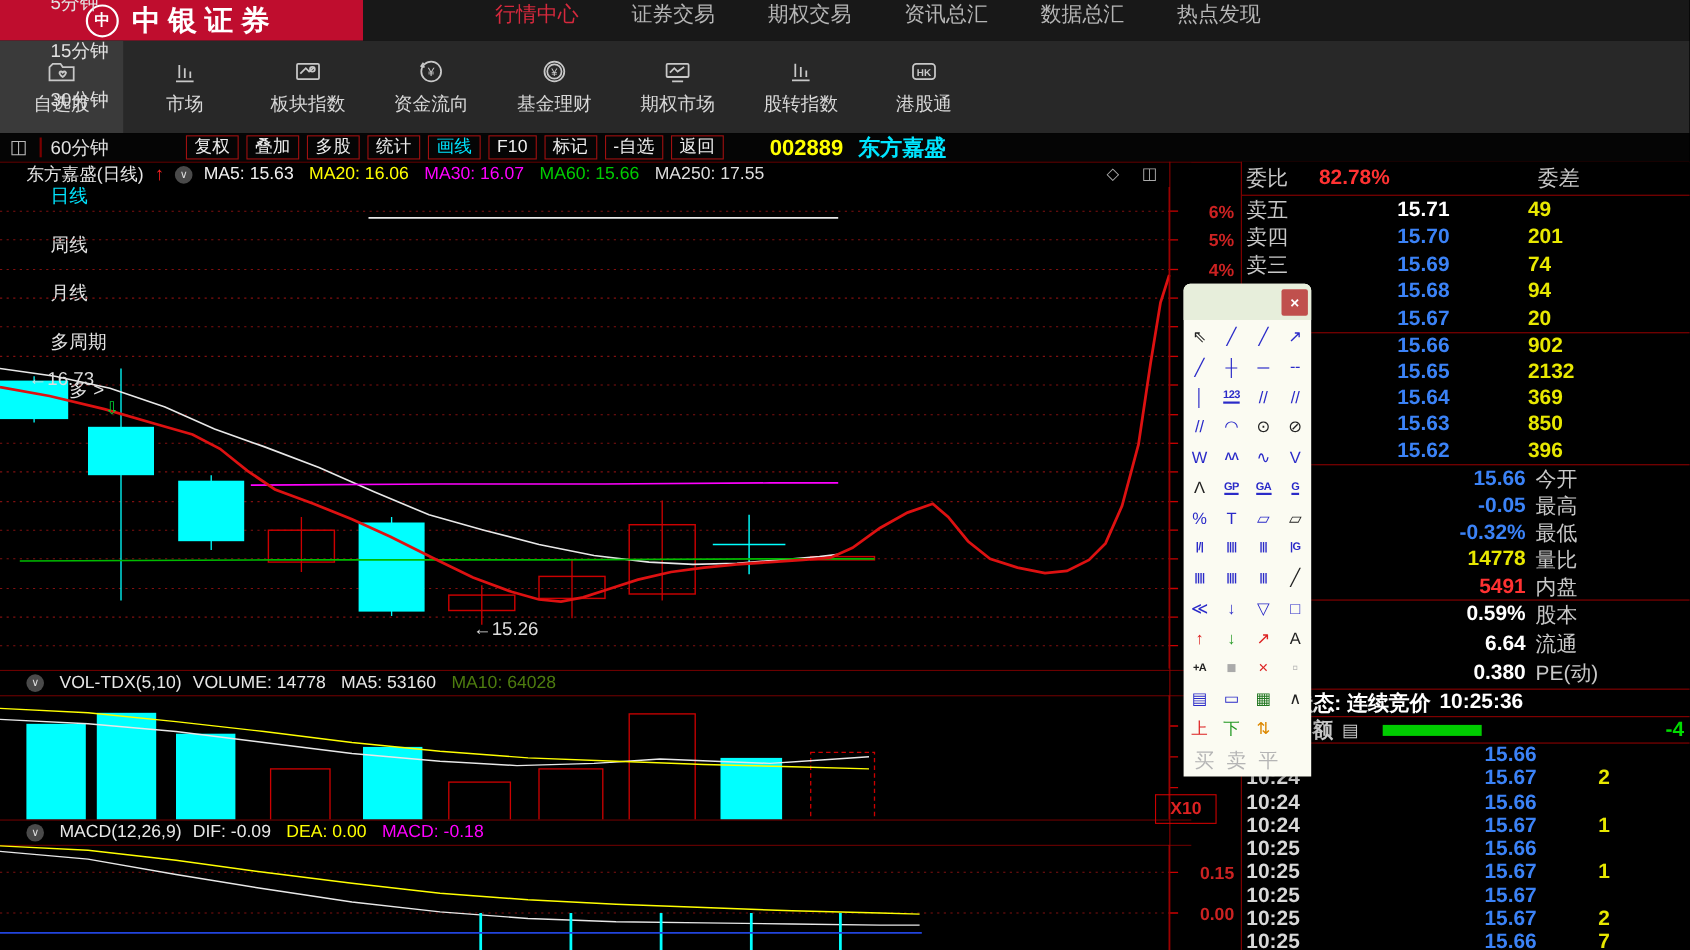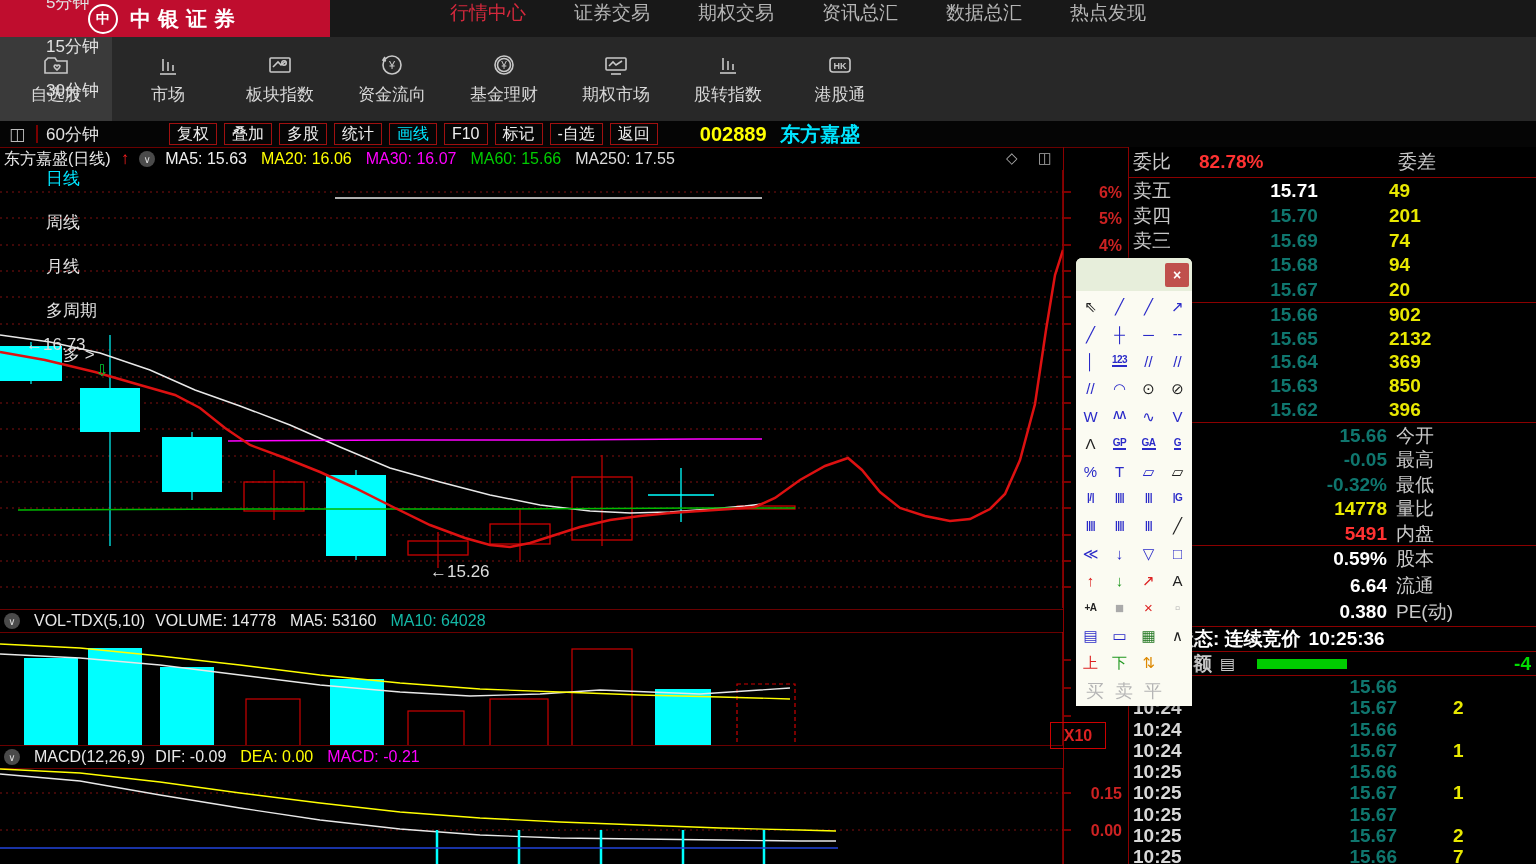--- a/index.html
+++ b/index.html
@@ -2,21 +2,21 @@
 <html><head>
 <meta charset="utf-8">
 <style>
   html,body{margin:0;padding:0;background:#000;width:1536px;height:864px;overflow:hidden;
     font-family:"Liberation Sans","DejaVu Sans",sans-serif;position:relative;color:#ddd;}
   .abs{position:absolute;}
   
   #topbar{position:absolute;left:0;top:0;width:1536px;height:37px;background:#181818;display:flex;align-items:stretch;}
   #logo{width:330px;background:#bf0d2e;display:flex;align-items:center;justify-content:center;gap:12px;}
   .emblem{width:26px;height:26px;border:2px solid #fff;border-radius:50%;display:flex;align-items:center;justify-content:center;color:#fff;font-size:14px;font-weight:bold;}
-  .brand{color:#fff;font-size:21px;font-weight:bold;letter-spacing:7px;font-family:"DejaVu Serif","Liberation Serif",serif;}
+  .brand{color:#fff;font-size:26px;font-weight:bold;letter-spacing:7px;font-family:"DejaVu Serif","Liberation Serif",serif;}
   #topnav{display:flex;gap:48px;margin-left:120px;}
   .nav-item{color:#b5b5b5;font-size:19px;cursor:pointer;}
   .nav-item.active{color:#d5293d;}
   
   #toolbar{position:absolute;left:0;top:37px;width:1536px;height:84px;background:#282828;display:flex;}
   .tb-item{width:112px;display:flex;flex-direction:column;align-items:center;justify-content:center;gap:6px;cursor:pointer;}
   .tb-item.active{background:#3a3a3a;}
   .tb-item .lbl{font-size:17px;color:#d8d8d8;}
   .tb-item svg{display:block;}
   
@@ -25,39 +25,39 @@
   #periods{display:flex;gap:21px;flex-direction:column;}
   .period{color:#e2e2e2;cursor:pointer;white-space:nowrap;}
   .period.active{color:#00e5ff;}
   #pb-buttons{display:flex;gap:7px;margin-left:70px;}
   .pb-btn{border:1px solid #a01010;color:#eee;font-size:16px;padding:0px 7px;line-height:20px;cursor:pointer;white-space:nowrap;}
   .pb-btn.active{color:#00e5ff;}
   #stockinfo{margin-left:42px;font-weight:bold;font-size:20px;}
   #stockinfo .code{color:#ffff00;margin-right:8px;}
   #stockinfo .sname{color:#00e5ff;}
   
-  .pane-header{position:absolute;left:0;width:1063px;display:flex;align-items:center;gap:10px;font-size:16px;background:#000;}
+  .pane-header{position:absolute;left:0;width:1063px;display:flex;align-items:center;gap:10px;font-size:16px;background:#000;padding-left:20px;}
   #main-title{top:148px;height:22px;}
   #vol-header{top:609px;height:22px;border-top:1px solid #6a0000;border-bottom:1px solid #6a0000;}
   #macd-header{top:745px;height:22px;border-top:1px solid #6a0000;border-bottom:1px solid #6a0000;}
   .ph-title{color:#e8e8e8;margin-left:4px;white-space:nowrap;}
   .chev{display:inline-flex;width:16px;height:16px;border-radius:50%;background:#4a4a4a;color:#ddd;align-items:center;justify-content:center;font-size:10px;cursor:pointer;}
   .up-arrow{color:#ff2020;font-weight:bold;font-size:17px;}
   .ph-item{white-space:nowrap;}
   
   #rpanel{position:absolute;left:1128px;top:147px;width:408px;height:717px;background:#000;border-left:1px solid #8b0000;font-weight:bold;font-size:19px;}
   .sec{border-bottom:1px solid #8b0000;}
   .lv-row{display:grid;grid-template-columns:70px 190px 134px;align-items:center;}
   .lv-row .lab{color:#c8c8c8;padding-left:4px;font-weight:normal;}
   .lv-row .price{text-align:center;}
   .lv-row .vol{text-align:left;padding-right:12px;color:#e8e800;}
   .inf-row{display:grid;grid-template-columns:258px 1fr;align-items:center;}
   .inf-row .val{text-align:right;}
   .inf-row .lab{color:#c8c8c8;padding-left:9px;font-weight:normal;white-space:nowrap;}
-  .g{color:#0f766e;} .y{color:#e8e800;} .r{color:#ff3232;} .w{color:#ffffff;} .gray{color:#c8c8c8;}
+  .g{color:#3b82f6;} .y{color:#e8e800;} .r{color:#ff3232;} .w{color:#ffffff;} .gray{color:#c8c8c8;}
   #weibi-row{height:30px;display:grid;grid-template-columns:70px 190px 140px;align-items:center;border-bottom:1px solid #8b0000;}
   #weibi-row .lab{color:#c8c8c8;padding-left:4px;font-weight:normal;}
   #weibi-row .val{text-align:left;color:#ff3232;}
   #weibi-row .lab2{color:#c8c8c8;padding-left:9px;font-weight:normal;}
   #status-row{height:24px;display:flex;align-items:center;padding-left:46px;gap:8px;border-bottom:1px solid #8b0000;color:#fff;white-space:nowrap;overflow:hidden;}
   #amount-row{height:23px;display:flex;align-items:center;padding-left:64px;gap:8px;border-bottom:1px solid #8b0000;}
   #amount-row .bar{width:90px;height:10px;background:#00cc00;margin-left:14px;}
   #amount-row .aval{position:absolute;right:6px;color:#00dd00;}
   .tick-row{display:grid;grid-template-columns:60px 208px 1fr;align-items:center;height:21.3px;}
   .tick-row .t{color:#d8d8d8;padding-left:4px;}
@@ -288,21 +288,21 @@
     <text x="1122" y="54" fill="#cc2222" font-size="16" text-anchor="end" font-weight="bold">5%</text>
     <text x="1122" y="81" fill="#cc2222" font-size="16" text-anchor="end" font-weight="bold">4%</text>
     <text x="26" y="180" fill="#dddddd" font-size="17">←16.73</text>
     <text x="430" y="407" fill="#dddddd" font-size="17">←15.26</text>
     <text x="95" y="206" fill="#00cc33" font-size="16">⇩</text>
   </svg>
 
 <div id="vol-header" class="pane-header">
   <span class="chev" style="margin-left:4px;">∨</span>
   <span class="ph-title">VOL-TDX(5,10)</span>
-  <span id="vol-mas"><span class="ph-item" style="color: rgb(232, 232, 232); margin-right: 14px;">VOLUME: 14778</span><span class="ph-item" style="color: rgb(232, 232, 232); margin-right: 14px;">MA5: 53160</span><span class="ph-item" style="color: #14b8a6; margin-right: 14px;">MA10: 64028</span></span>
+  <span id="vol-mas"><span class="ph-item" style="color: rgb(232, 232, 232); margin-right: 14px;">VOLUME: 14778</span><span class="ph-item" style="color: rgb(232, 232, 232); margin-right: 14px;">MA5: 53160</span><span class="ph-item" style="color: #4d7c0f; margin-right: 14px;">MA10: 64028</span></span>
 </div>
 <svg id="vol-chart" class="pane" style="top:632px;" width="1130" height="114">
     <rect x="24" y="26" width="54" height="88" fill="#00ffff"></rect>
     <rect x="88" y="16" width="54" height="98" fill="#00ffff"></rect>
     <rect x="160" y="35" width="54" height="79" fill="#00ffff"></rect>
     <rect x="246" y="67" width="54" height="47" fill="none" stroke="#cc0000" stroke-width="1.2"></rect>
     <rect x="330" y="47" width="54" height="67" fill="#00ffff"></rect>
     <rect x="408" y="79" width="56" height="35" fill="none" stroke="#cc0000" stroke-width="1.2"></rect>
     <rect x="490" y="67" width="58" height="47" fill="none" stroke="#cc0000" stroke-width="1.2"></rect>
     <rect x="572" y="17" width="60" height="97" fill="none" stroke="#cc0000" stroke-width="1.2"></rect>
@@ -312,21 +312,21 @@
     <polyline points="0,12 80,16 160,24 240,33 320,43 400,51 480,57 560,60 640,63 720,65 790,67" fill="none" stroke="#ffff00" stroke-width="1.3"></polyline>
     <line x1="1063" y1="0" x2="1063" y2="114" stroke="#cc0000" stroke-width="1.2"></line>
     <line x1="1063" y1="28" x2="1071" y2="28" stroke="#cc0000" stroke-width="1.2"></line>
     <line x1="1063" y1="56" x2="1071" y2="56" stroke="#cc0000" stroke-width="1.2"></line>
     <line x1="1063" y1="84" x2="1071" y2="84" stroke="#cc0000" stroke-width="1.2"></line>
   </svg>
 
 <div id="macd-header" class="pane-header">
   <span class="chev" style="margin-left:4px;">∨</span>
   <span class="ph-title">MACD(12,26,9)</span>
-  <span id="macd-mas"><span class="ph-item" style="color: rgb(232, 232, 232); margin-right: 14px;">DIF: -0.09</span><span class="ph-item" style="color: rgb(255, 255, 0); margin-right: 14px;">DEA: 0.00</span><span class="ph-item" style="color: rgb(255, 0, 255); margin-right: 14px;">MACD: -0.21</span></span>
+  <span id="macd-mas"><span class="ph-item" style="color: rgb(232, 232, 232); margin-right: 14px;">DIF: -0.09</span><span class="ph-item" style="color: rgb(255, 255, 0); margin-right: 14px;">DEA: 0.00</span><span class="ph-item" style="color: rgb(255, 0, 255); margin-right: 14px;">MACD: -0.18</span></span>
 </div>
 <svg id="macd-chart" class="pane" style="top:768px;" width="1130" height="96">
     <line x1="0" y1="25" x2="1063" y2="25" stroke="#801010" stroke-width="1" stroke-dasharray="2,4"></line>
     <text x="1122" y="31" fill="#cc2222" font-size="16" text-anchor="end" font-weight="bold">0.15</text>
     <line x1="0" y1="62" x2="1063" y2="62" stroke="#801010" stroke-width="1" stroke-dasharray="2,4"></line>
     <text x="1122" y="68" fill="#cc2222" font-size="16" text-anchor="end" font-weight="bold">0.00</text>
     <polyline points="0,6 80,13 160,27 240,40 320,52 400,61 480,67 560,70 640,71 720,72 800,73 836,73" fill="none" stroke="#e8e8e8" stroke-width="1.3"></polyline>
     <polyline points="0,1 80,5 160,14 240,25 320,35 400,44 480,50 560,54 640,57 720,60 800,62 836,63" fill="none" stroke="#ffff00" stroke-width="1.3"></polyline>
     <line x1="437" y1="62" x2="437" y2="96" stroke="#00ffff" stroke-width="2.5"></line>
     <line x1="519" y1="62" x2="519" y2="96" stroke="#00ffff" stroke-width="2.5"></line>

